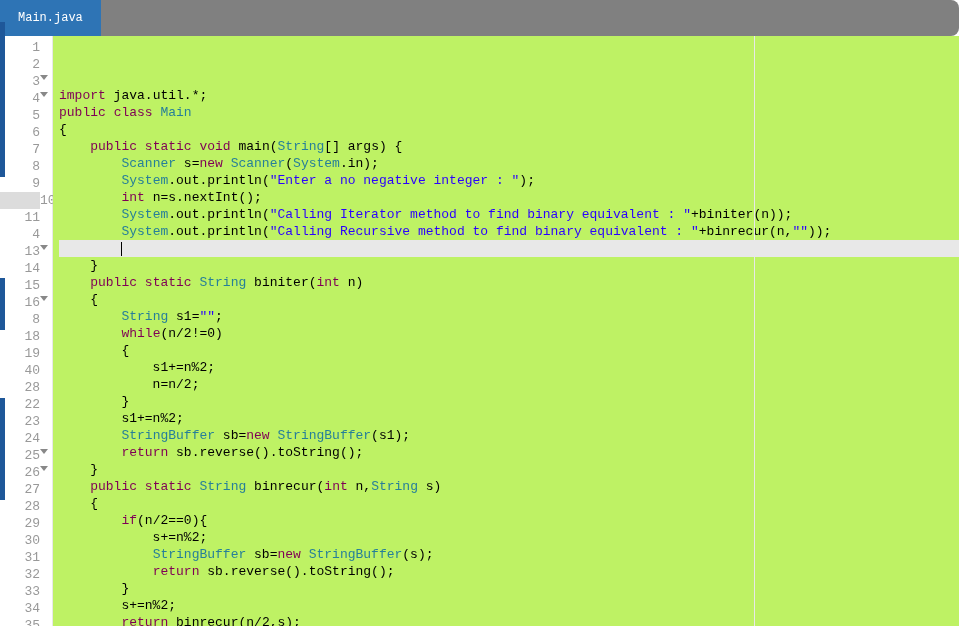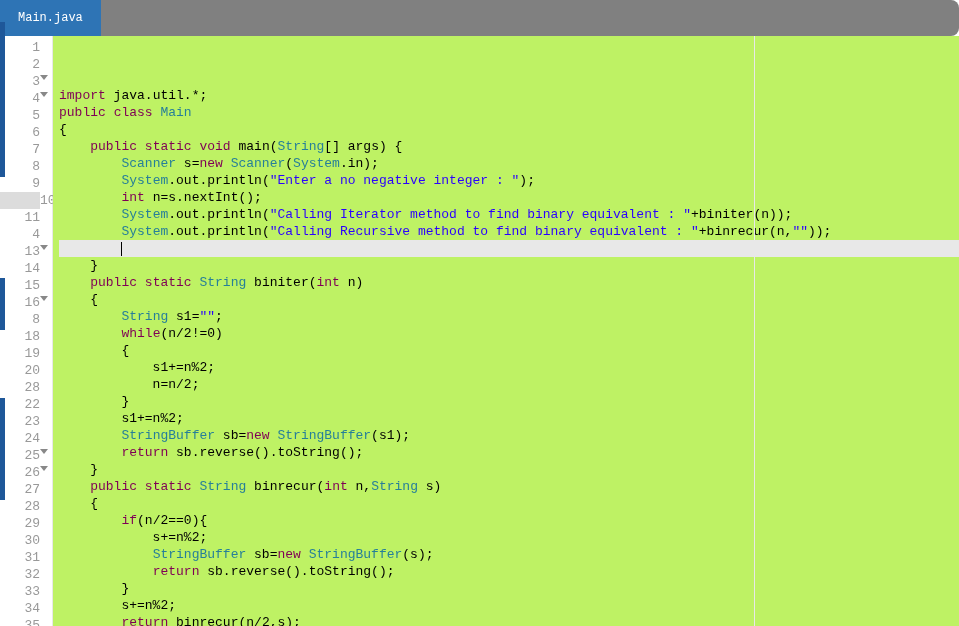--- a/index.html
+++ b/index.html
@@ -133,21 +133,21 @@
       <div class="gutter-line active">10</div>
       <div class="gutter-line">11</div>
       <div class="gutter-line">4</div>
       <div class="gutter-line">13<div class="fold-marker"></div></div>
       <div class="gutter-line">14</div>
       <div class="gutter-line">15</div>
       <div class="gutter-line">16<div class="fold-marker"></div></div>
       <div class="gutter-line">8</div>
       <div class="gutter-line">18</div>
       <div class="gutter-line">19</div>
-      <div class="gutter-line">20</div>
+      <div class="gutter-line">40</div>
       <div class="gutter-line">28</div>
       <div class="gutter-line">22</div>
       <div class="gutter-line">23</div>
       <div class="gutter-line">24</div>
       <div class="gutter-line">25<div class="fold-marker"></div></div>
       <div class="gutter-line">26<div class="fold-marker"></div></div>
       <div class="gutter-line">27</div>
       <div class="gutter-line">28</div>
       <div class="gutter-line">29</div>
       <div class="gutter-line">30</div>

